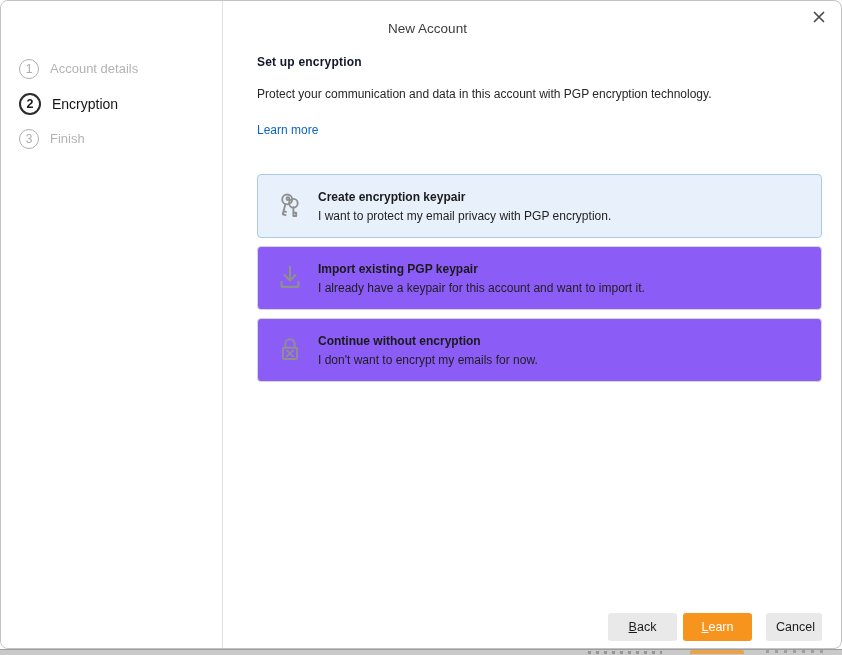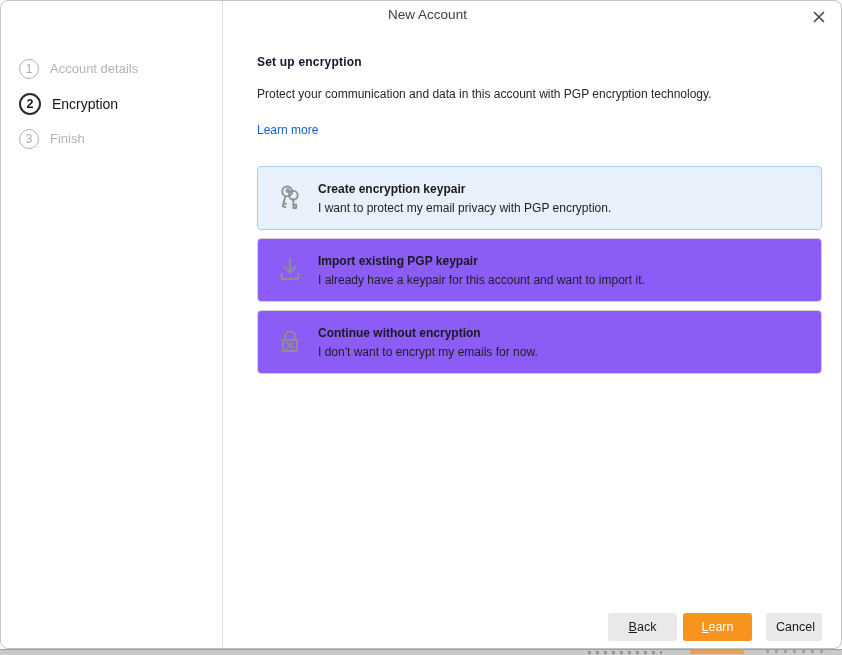--- a/index.html
+++ b/index.html
@@ -6,21 +6,21 @@
   html,body { width:842px; height:655px; background:#ffffff; overflow:hidden;
     font-family:"Liberation Sans","DejaVu Sans",sans-serif; }
   .stage { position:relative; width:842px; height:655px; background:#fdfdfd; }
 
   
   .dialog { position:absolute; left:0; top:0; width:842px; height:649px;
     background:#ffffff; border:1px solid #c3c3c3; border-radius:8px; overflow:hidden; }
 
   
   .titlebar { position:absolute; left:0; top:0; width:100%; height:30px; z-index:3; }
-  .titlebar .title { position:absolute; left:0; right:0; top:6px; text-align:center;
+  .titlebar .title { position:absolute; left:0; right:0; top:20px; text-align:center;
     font-size:13.5px; color:#3d3d3d;padding-left:13px; }
   .close-btn { position:absolute; right:13px; top:7px; width:18px; height:18px;
     display:flex; align-items:center; justify-content:center; cursor:pointer; }
 
   
   .sidebar { position:absolute; left:0; top:0; bottom:0; width:222px;
     border-right:1px solid #e2e2e2; background:#ffffff; padding-top:50px; z-index:1; }
   .step { display:flex; align-items:center; height:35px; padding-left:18px; cursor:default; }
   .step-circle { width:20px; height:20px; border-radius:50%; border:1.5px solid #b0b0b0;
     color:#ababab; font-size:12px; display:flex; align-items:center; justify-content:center;
@@ -31,21 +31,21 @@
   .step.active .step-label { color:#141414; font-size:14px; }
 
   
   .content { position:absolute; left:222px; top:30px; right:0; bottom:0;
     padding:24px 22px 0 34px; }
   .page-heading { font-size:12px; font-weight:bold; color:#0f172a; letter-spacing:.2px; }
   .page-desc { margin-top:18px; font-size:12px; color:#262626; }
   .learn-more { display:inline-block; margin-top:22px; font-size:12px; color:#0d63c5;
     text-decoration:none; cursor:pointer; }
 
-  .cards { margin-top:28px; }
+  .cards { margin-top:36px; }
   .card { display:flex; align-items:center; width:565px; height:64px; background:#8b5cf6;
     border:1px solid #d6d6d6; border-radius:4px; margin-bottom:8px; cursor:pointer; }
   .card.selected { background:#e8f1fb; border:1px solid #a9cbea; }
   .card .icon-box { width:32px; margin-left:16px; flex:0 0 auto; display:flex;
     align-items:center; justify-content:center; }
   .card .texts { margin-left:12px; }
   .card-title { font-size:12px; font-weight:bold; color:#1a1a1a; }
   .card-desc { margin-top:5px; font-size:12px; color:#1f1f1f; }
 
   

